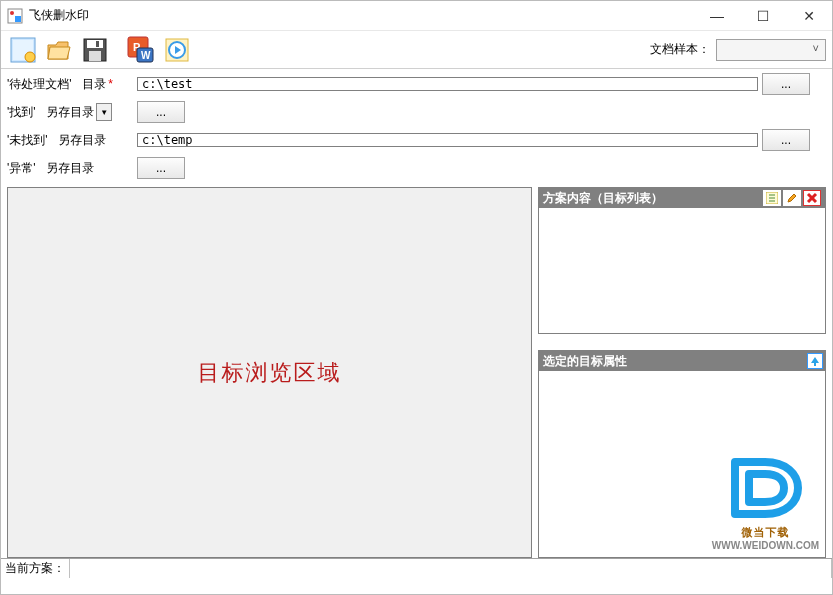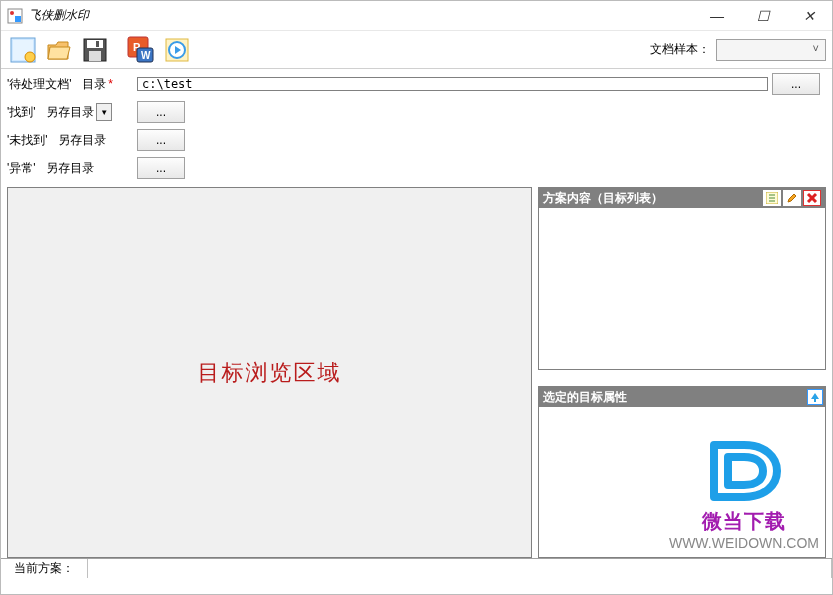--- a/index.html
+++ b/index.html
@@ -1,56 +1,56 @@
 <!DOCTYPE html>
 <html><head>
 <meta charset="utf-8">
 <style>
 * { box-sizing: border-box; margin: 0; padding: 0; }
 body { font-family: "Microsoft YaHei", "SimSun", Arial, sans-serif; font-size: 12px; background: #fff; color: #000; width: 833px; height: 595px; overflow: hidden; border: 1px solid #bbb; }
-.titlebar { height: 30px; display: flex; align-items: center; background: #fff; border-bottom: 1px solid #e8e8e8; font-style: italic; }
+.titlebar { height: 30px; display: flex; align-items: center; background: #fff; border-bottom: 1px solid #e8e8e8; }
 .titlebar .app-icon { width: 16px; height: 16px; margin: 0 6px; }
 .titlebar .title { flex: 1; font-size: 12px; }
 .titlebar .win-controls { display: flex; }
 .titlebar .win-btn { width: 46px; height: 30px; display: flex; align-items: center; justify-content: center; font-family: Arial; font-size: 14px; color: #333; }
 .toolbar { height: 38px; display: flex; align-items: center; padding: 2px 6px; border-bottom: 1px solid #d0d0d0; }
 .toolbar .tb-left { display: flex; gap: 4px; }
 .toolbar .tb-btn { width: 32px; height: 32px; display: flex; align-items: center; justify-content: center; border: 1px solid transparent; }
 .toolbar .spacer { flex: 1; }
 .toolbar .page-label { margin-right: 6px; }
 .toolbar .page-select { width: 110px; height: 22px; border: 1px solid #a0a0a0; background: #f5f5f5; position: relative; }
 .toolbar .page-select::after { content: "˅"; position: absolute; right: 6px; top: 2px; color: #555; font-size: 11px; }
-.form-rows { padding: 4px 12px 2px 6px; }
+.form-rows { padding: 4px 22px 2px 6px; }
 .form-row { display: flex; align-items: center; margin-bottom: 6px; gap: 4px; }
 .form-row .label-part { display: flex; align-items: center; width: 126px; gap: 2px; }
 .form-row .lbl-quoted { white-space: pre; }
 .form-row .lbl-suffix { }
 .form-row .req { color: #d00; }
 .form-row .dropdown-btn { width: 16px; height: 18px; border: 1px solid #888; background: #f0f0f0; display: flex; align-items: center; justify-content: center; font-size: 8px; }
 .form-row input[type=text] { flex: 1; height: 14px; border: 1px solid #808080; padding: 2px 4px; font-size: 12px; font-family: Consolas, monospace; }
 .form-row .browse-btn { width: 48px; height: 22px; border: 1px solid #a0a0a0; background: linear-gradient(#fdfdfd,#e8e8e8); font-size: 12px; }
 .mid { display: flex; height: 371px; }
 .preview-pane { flex: 1; border: 1px solid #808080; margin: 0 2px 0 6px; background: #f0f0f0; display: flex; align-items: center; justify-content: center; }
 .preview-placeholder { font-size: 22px; color: #b91c1c; letter-spacing: 2px; }
 .splitter { width: 4px; background: #fff; cursor: col-resize; }
 .right-pane { width: 288px; margin-right: 6px; display: flex; flex-direction: column; }
 .panel { border: 1px solid #808080; display: flex; flex-direction: column; background: #fff; }
 .panel.top { flex: 1; margin-bottom: 16px; justify-content: center; }
-.panel.bottom { height: 172px; position: relative; }
+.panel.bottom { height: 208px; position: relative; }
 .panel-header { height: 20px; background: #808080; color: #fff; font-weight: bold; display: flex; align-items: center; padding: 0 4px; font-size: 12px; }
 .panel-header .ph-title { flex: 1; }
 .panel-header .ph-btn { width: 18px; height: 16px; margin-left: 2px; display: flex; align-items: center; justify-content: center; border: 1px solid rgba(255,255,255,0.5); background: #fff; }
 .panel-body { flex: 1; background: #fff; position: relative; overflow: hidden; }
 .logo-box { position: absolute; right: 6px; bottom: 6px; text-align: center; }
 .logo-box .logo-svg { width: 90px; height: 70px; }
-.logo-box .lg-title { font-size: 20px; font-weight: bold; color: #a21caf; letter-spacing: 1px; }
-.logo-box .lg-url { font-size: 14px; color: #888; }
+.logo-box .lg-title { font-size: 11px; font-weight: bold; color: #a16207; letter-spacing: 1px; }
+.logo-box .lg-url { font-size: 10px; color: #888; font-weight: bold; }
 .upbtn { position: absolute; right: 2px; top: 2px; width: 16px; height: 16px; border: 1px solid #3399ff; background: #fff; display:flex; align-items:center; justify-content:center; }
 .statusbar { height: 20px; border-top: 1px solid #a0a0a0; display: flex; align-items: stretch; font-size: 12px; }
-.statusbar .sb-cell { border-right: 1px solid #c0c0c0; padding: 2px 13px; display: flex; align-items: center; }
+.statusbar .sb-cell { border-right: 1px solid #c0c0c0; padding: 2px 4px; display: flex; align-items: center; }
 .statusbar .sb-spacer { flex: 1; border-right: 1px solid #c0c0c0; }
 .statusbar a { color: #0044cc; text-decoration: underline; }
 </style>
 </head>
 <body>
 
 <div class="titlebar">
   <svg class="app-icon" viewBox="0 0 16 16">
       <rect x="1" y="1" width="14" height="14" fill="#fff" stroke="#888"></rect>
       <circle cx="5" cy="5" r="2" fill="#d33"></circle>
@@ -128,20 +128,21 @@
         <div class="dropdown-btn">▼</div>
       </div>
       <button class="browse-btn">...</button>
     </div>
     <div class="form-row">
       <div class="label-part">
         <span class="lbl-quoted">'未找到'</span>
         <span>&nbsp;&nbsp;</span>
         <span class="lbl-suffix">另存目录</span>
       </div>
+      <input type="text" value="c:\temp" style="">
       <button class="browse-btn">...</button>
     </div>
     <div class="form-row">
       <div class="label-part">
         <span class="lbl-quoted">'异常'</span>
         <span>&nbsp;&nbsp;</span>
         <span class="lbl-suffix">另存目录</span>
       </div>
       <button class="browse-btn">...</button>
     </div>

